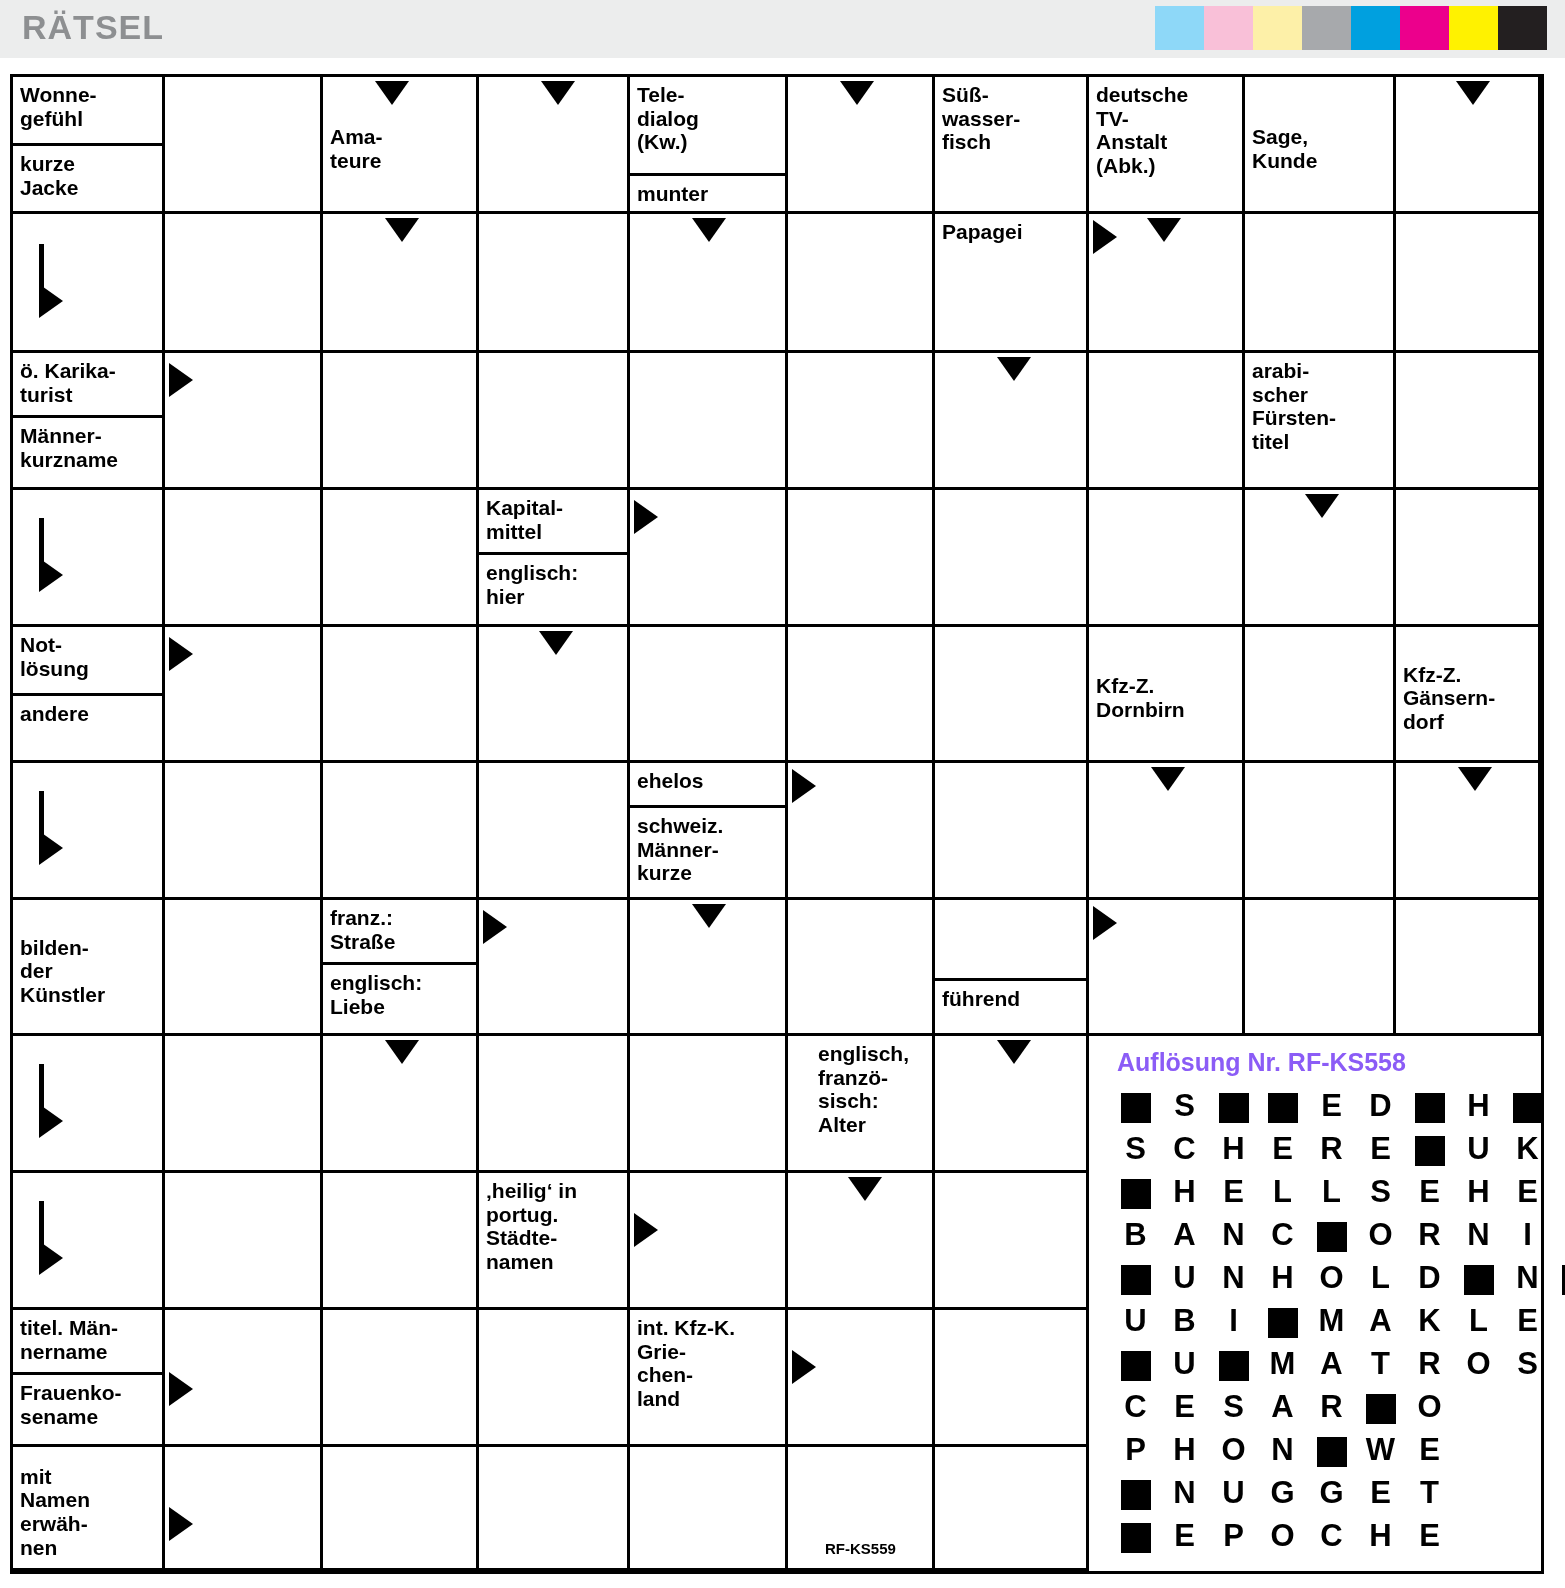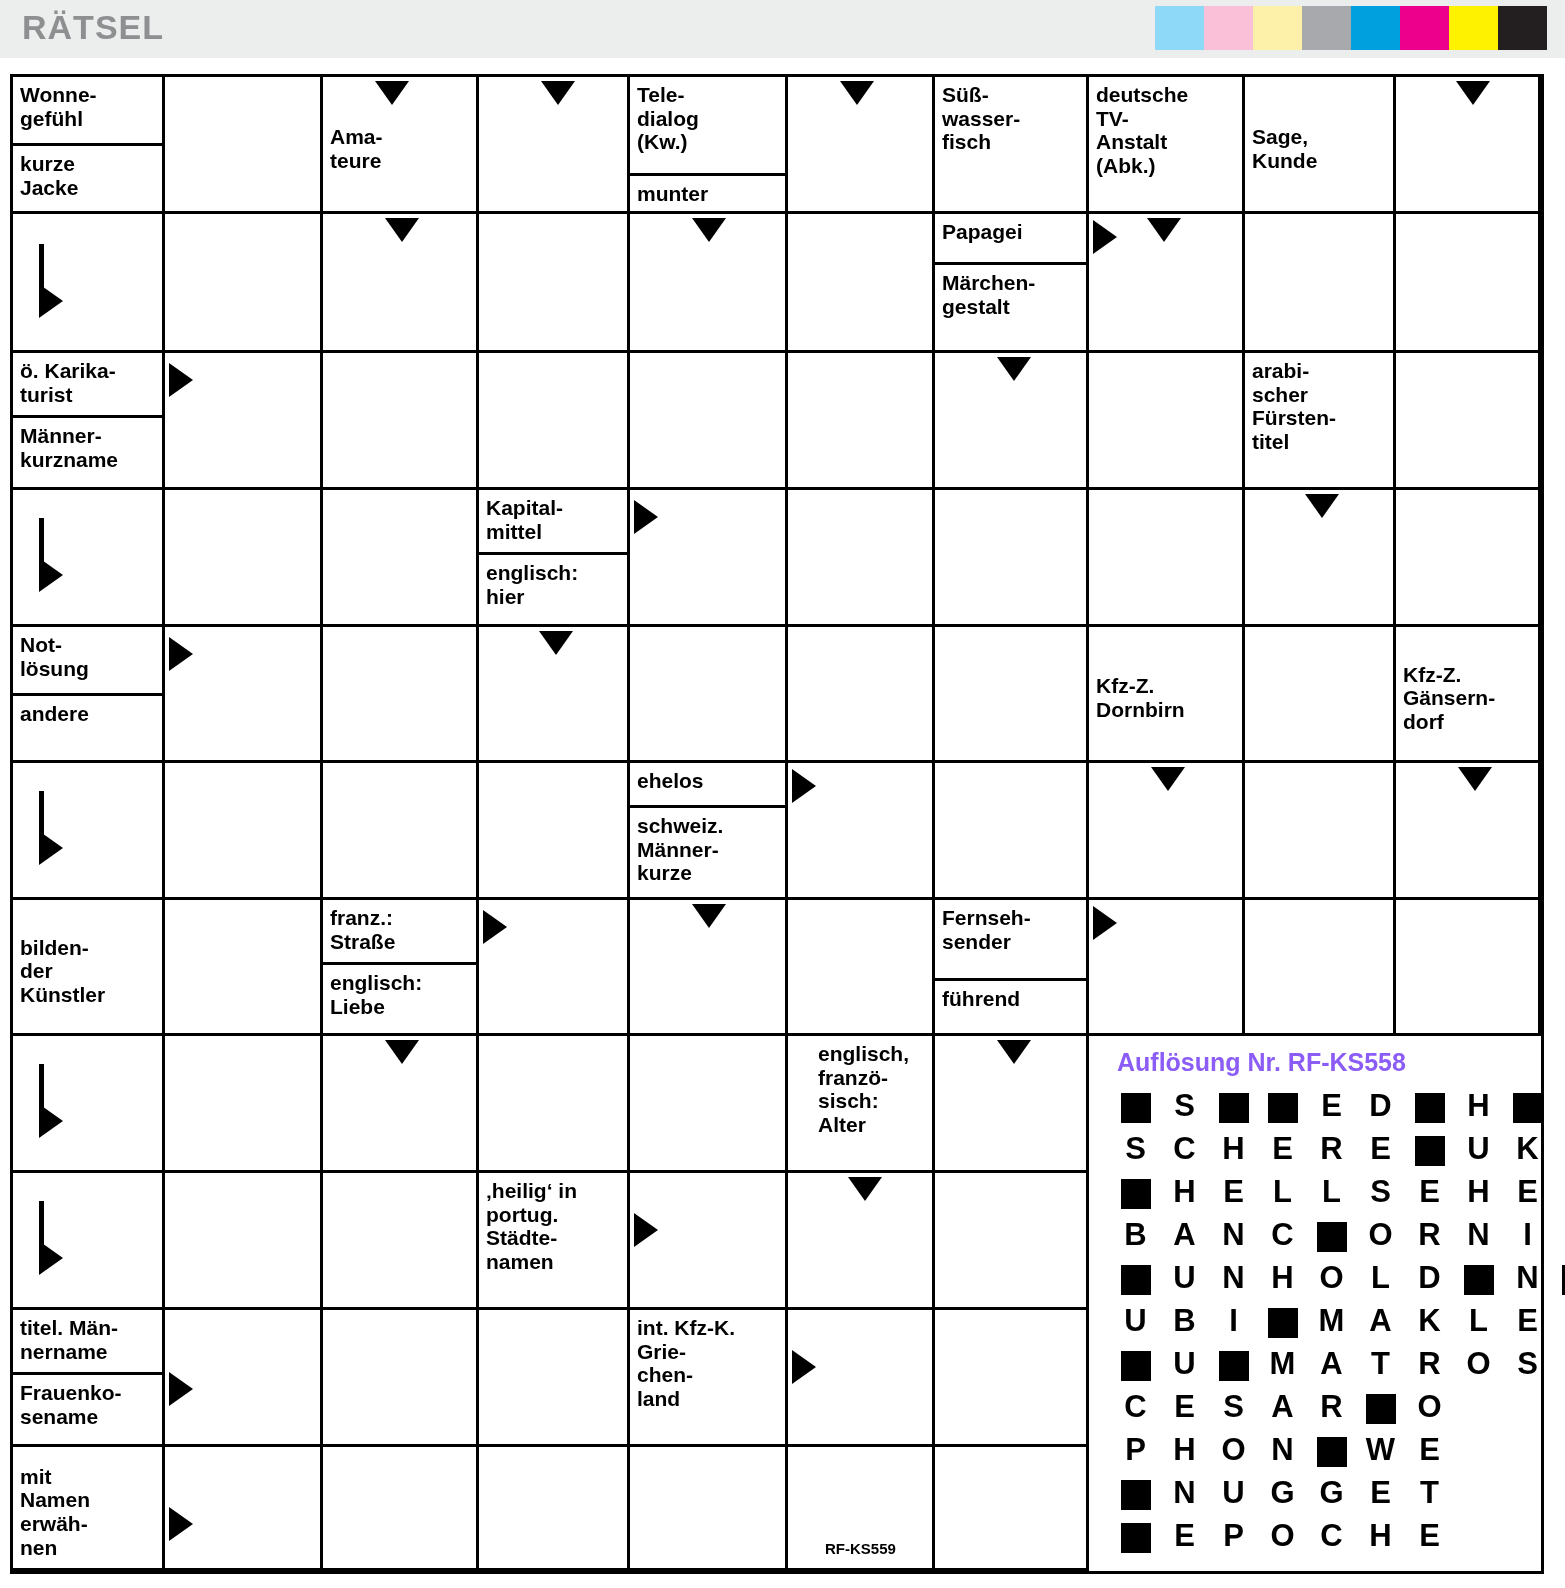--- a/index.html
+++ b/index.html
@@ -206,24 +206,20 @@
       <div class="arrow-down" style="left: 1443px; top: 4px;"></div>
       <div class="elbow" style="left: 26px; top: 167px;">
         <div class="v"></div>
         <div class="tip"></div>
       </div>
       <div class="arrow-down" style="left: 372px; top: 141px;"></div>
       <div class="arrow-down" style="left: 679px; top: 141px;"></div>
       <div class="clue" style="left: 922px; top: 137px; width: 154px; height: 48px;">
         <div>Papagei</div>
       </div>
-      <div class="clue sub" style="left: 922px; top: 185px; width: 154px; height: 89px;">
-        <div>Märchen-</div>
-        <div>gestalt</div>
-      </div>
       <div class="arrow-right" style="left: 1080px; top: 143px;"></div>
       <div class="arrow-down" style="left: 1134px; top: 141px;"></div>
       <div class="clue" style="left: 0px; top: 276px; width: 152px; height: 62px;">
         <div>ö. Karika-</div>
         <div>turist</div>
       </div>
       <div class="clue sub" style="left: 0px; top: 338px; width: 152px; height: 75px;">
         <div>Männer-</div>
         <div>kurzname</div>
       </div>
@@ -290,24 +286,20 @@
       <div class="clue" style="left: 310px; top: 823px; width: 156px; height: 62px;">
         <div>franz.:</div>
         <div>Straße</div>
       </div>
       <div class="clue sub" style="left: 310px; top: 885px; width: 156px; height: 74px;">
         <div>englisch:</div>
         <div>Liebe</div>
       </div>
       <div class="arrow-right" style="left: 470px; top: 833px;"></div>
       <div class="arrow-down" style="left: 679px; top: 827px;"></div>
-      <div class="clue" style="left: 922px; top: 823px; width: 154px; height: 78px;">
-        <div>Fernseh-</div>
-        <div>sender</div>
-      </div>
       <div class="clue sub" style="left: 922px; top: 901px; width: 154px; height: 58px;">
         <div>führend</div>
       </div>
       <div class="arrow-right" style="left: 1080px; top: 829px;"></div>
       <div class="elbow" style="left: 26px; top: 987px;">
         <div class="v"></div>
         <div class="tip"></div>
       </div>
       <div class="arrow-down" style="left: 372px; top: 963px;"></div>
       <div class="clue" style="left: 775px; top: 959px; width: 147px; height: 137px; padding-left: 30px;">

